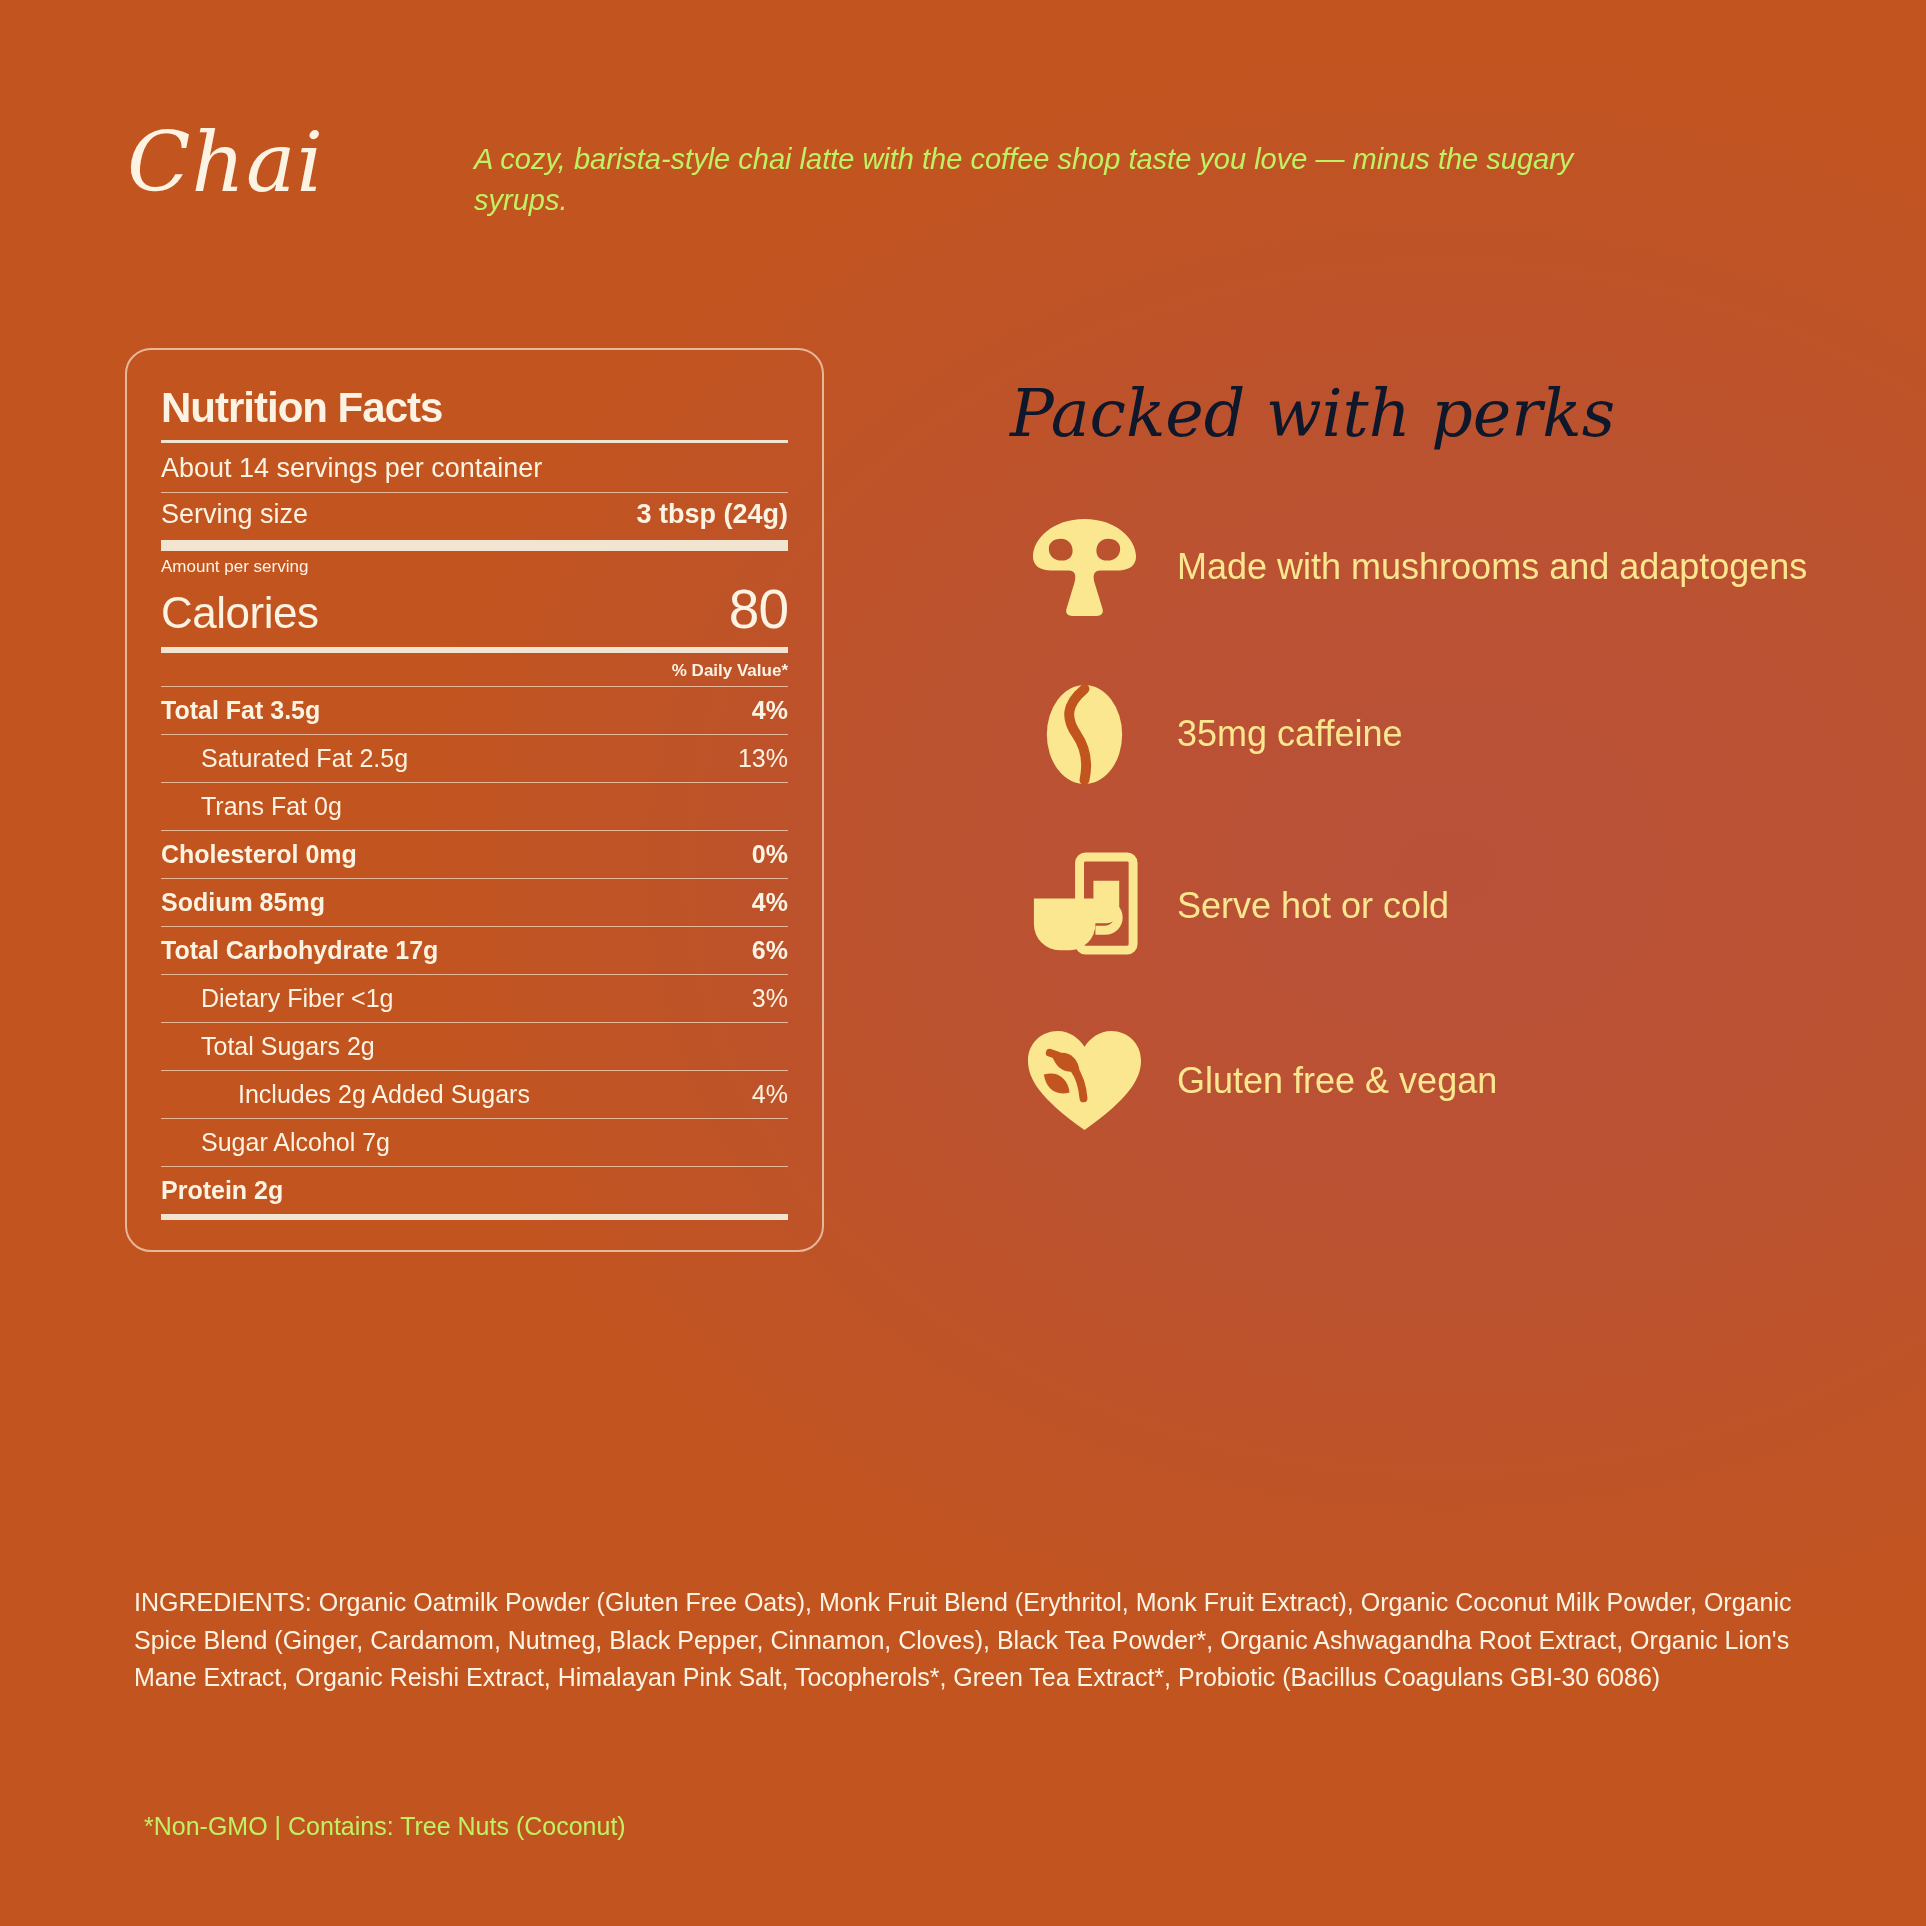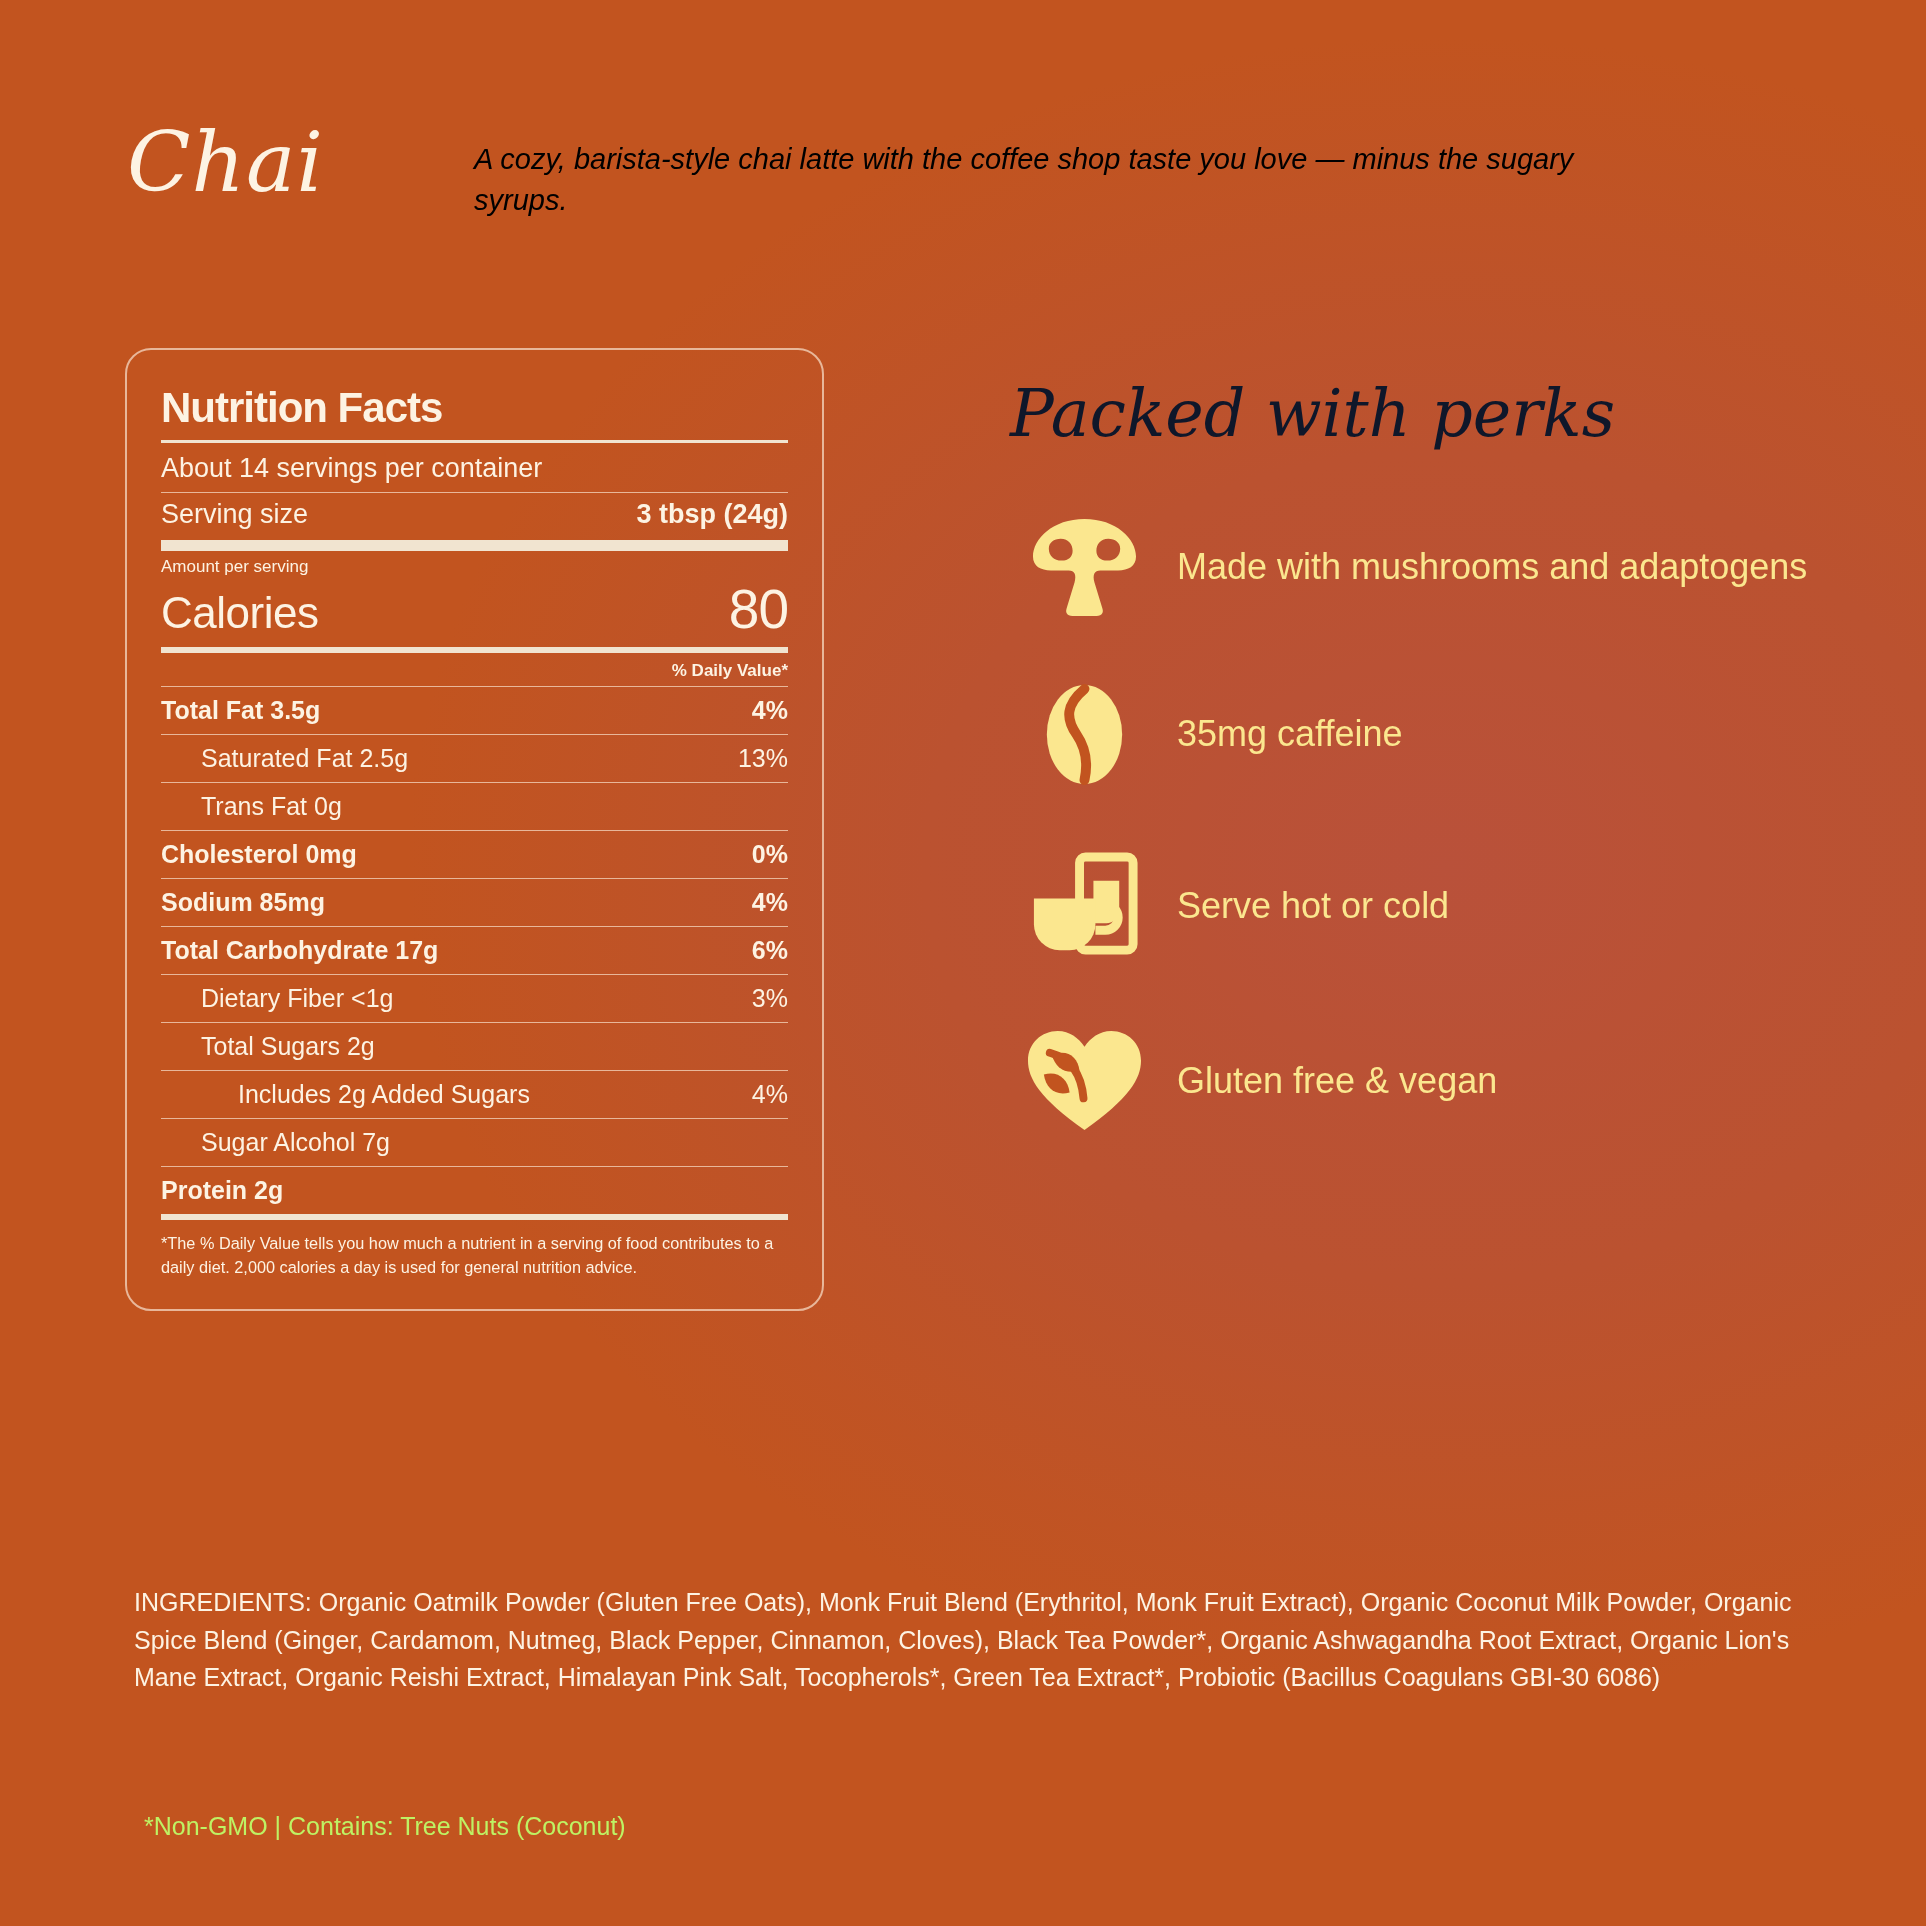--- a/index.html
+++ b/index.html
@@ -34,21 +34,21 @@
     color: #fdf3e3;
     width: 347px;
     letter-spacing: 1px;
     font-weight: 400;
     padding-top: 4px;
   }
   .product-desc {
     font-size: 29px;
     line-height: 1.42;
     font-style: italic;
-    color: #000000;
+    color: #bef264;
     max-width: 1168px;
     padding-top: 22px;
   }
 
   
   .nutrition-panel {
     position: absolute;
     top: 348px;
     left: 125px;
     width: 699px;
@@ -262,21 +262,20 @@
         <span class="nf-val"></span>
       </div>
       <div class="rule-thin"></div>
       <div class="nf-line bold">
         <span class="nf-name">Protein 2g</span>
         <span class="nf-val"></span>
       </div>
       <div class="rule-mid"></div>
     </div>
 
-  <div class="nf-footnote">*The % Daily Value tells you how much a nutrient in a serving of food contributes to a daily diet. 2,000 calories a day is used for general nutrition advice.</div>
 </div>
 
 <div class="perks">
   <div class="perks-title">Packed with perks</div>
 
   <div class="perk">
     <div class="perk-icon">
       <svg width="119" height="109" viewBox="0 0 120 110" aria-hidden="true">
         <path d="M60 6 C28 6 8 26 8 44 C8 54 16 58 26 58 L44 58 C50 58 52 62 50 70 L42 96 C40 102 44 104 50 104 L70 104 C76 104 80 102 78 96 L70 70 C68 62 70 58 76 58 L94 58 C104 58 112 54 112 44 C112 26 92 6 60 6 Z M36 26 C44 26 48 32 48 38 C48 44 44 48 37 48 C29 48 24 43 24 36 C24 30 29 26 36 26 Z M84 26 C91 26 96 30 96 36 C96 43 91 48 83 48 C76 48 72 44 72 38 C72 32 76 26 84 26 Z" fill="#fbe78f"></path>
       </svg>

